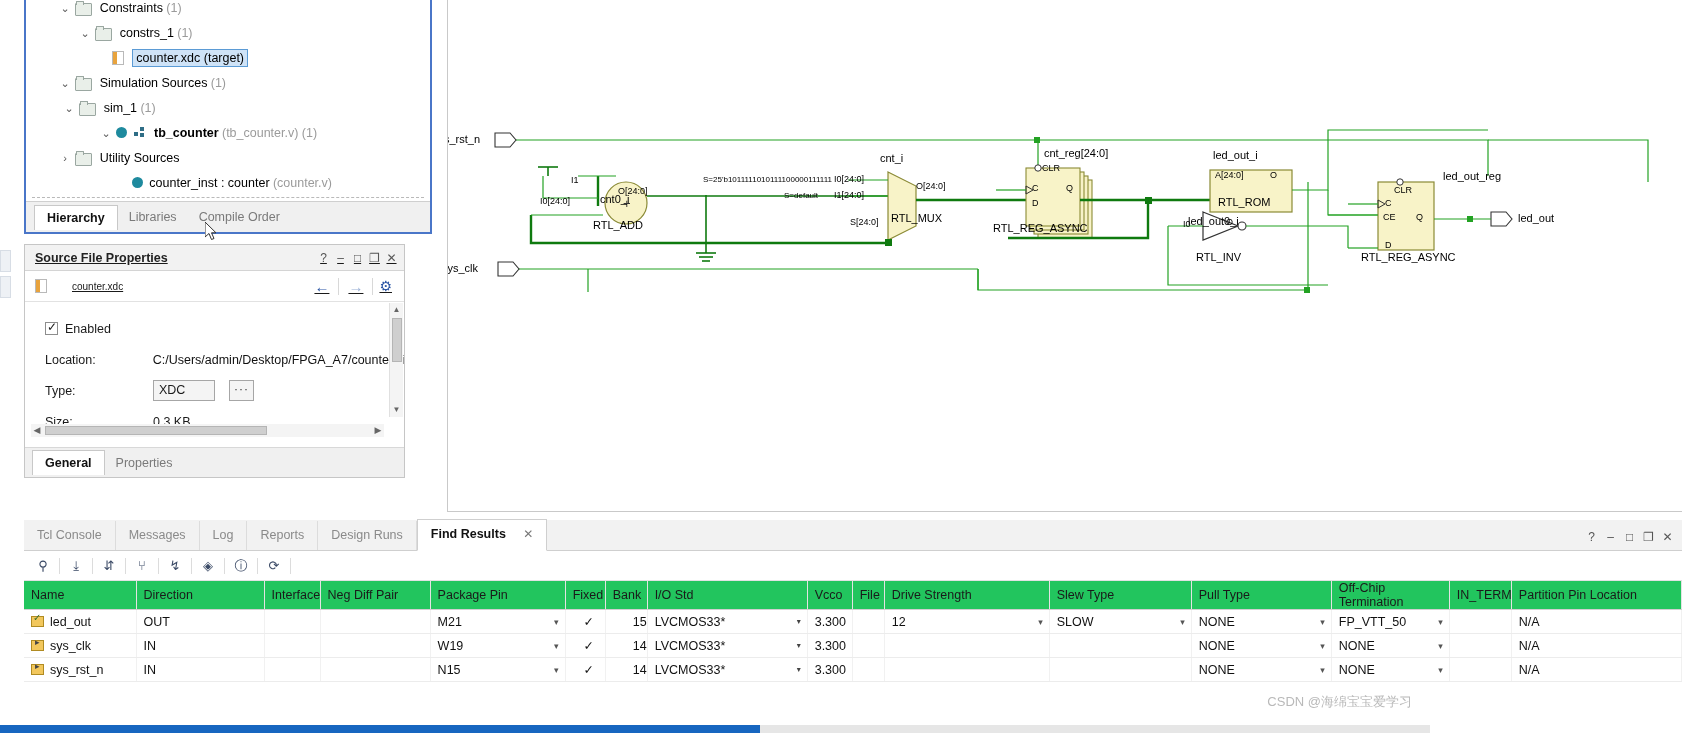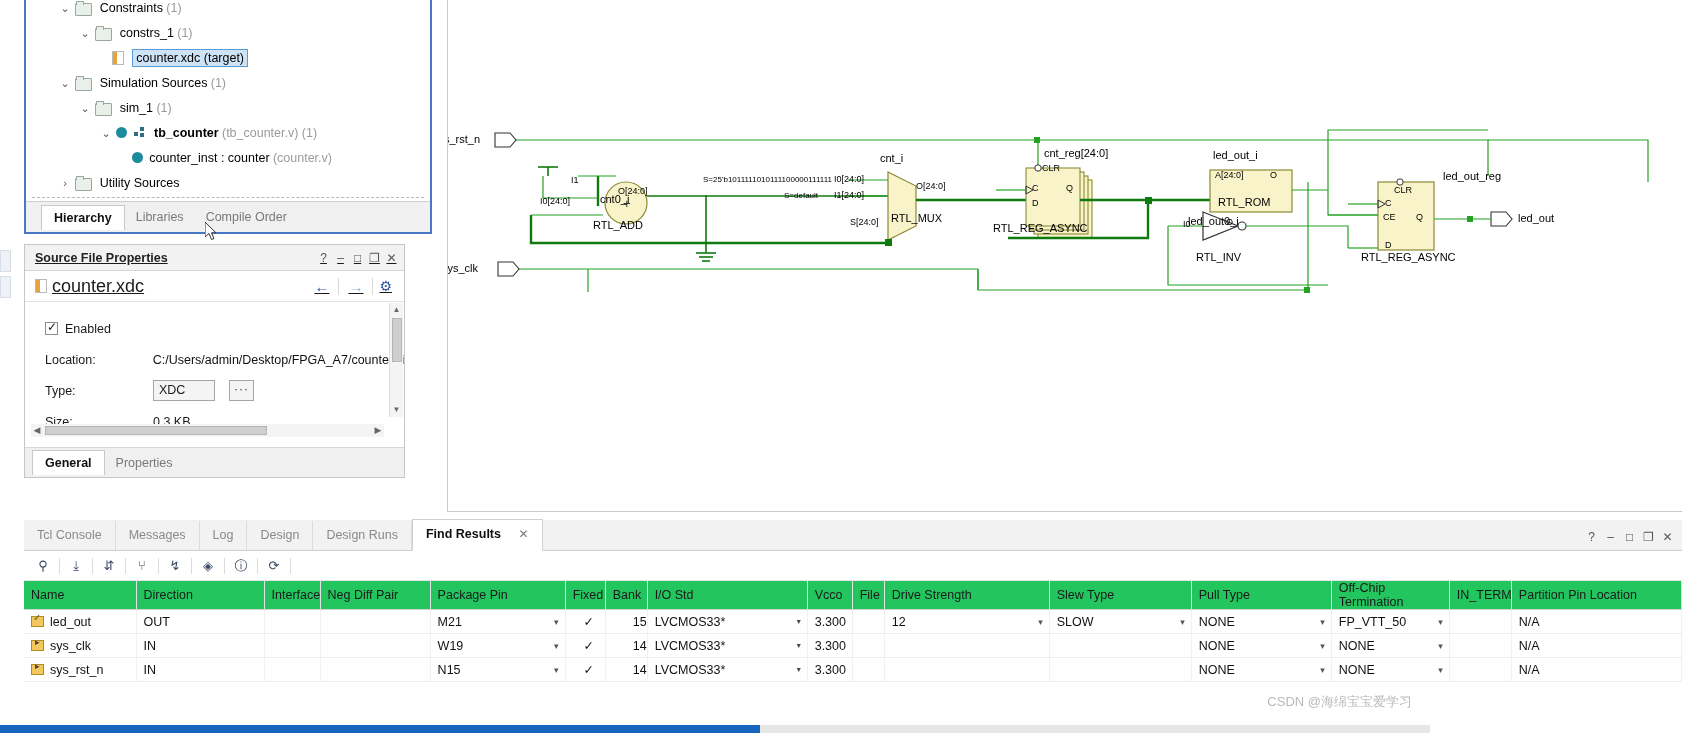--- a/index.html
+++ b/index.html
@@ -31,31 +31,31 @@
   .tname { font-size:12.5px; color:#000; }
   .tname.bold { font-weight:bold; }
   .tdim { color:#9b9b9b; font-size:12.5px; }
   .selbox { background:#cfe3f7; border:1px solid #5b9bd5; padding:1px 3px; }
 
   .dashsep { position:absolute; left:6px; right:6px; bottom:34px; border-top:1px dashed #b9b9b9;}
   .tabs-bar { position:absolute; left:0; right:0; bottom:0; height:31px; background:#f0f0f0;
      border-top:1px solid #cfcfcf; display:flex; align-items:center; }
   .tb { padding:4px 11px; font-size:12.5px; color:#7a7a7a; }
   .tb.active { color:#111; font-weight:bold; background:#ffffff; border:1px solid #c8c8c8; border-bottom:none;
-     margin-left:15px; padding:5px 12px; }
+     margin-left:8px; padding:5px 12px; }
 
   
   .sfp { position:absolute; left:24px; top:244px; width:381px; height:234px;
      background:#ffffff; border:1px solid #c6c6c6;text-decoration:underline; }
   .sfp-title { height:26px; background:#f2f2f2; border-bottom:1px solid #d4d4d4;
      display:flex; align-items:center; padding:0 4px 0 10px; }
   .sfp-title .ttl { font-weight:bold; font-size:12.5px; color:#222; flex:1;}
   .winbtn { width:17px; text-align:center; color:#555; font-size:12px; cursor:default; }
   .sfp-file { height:31px; border-bottom:1px solid #e2e2e2; display:flex; align-items:center; padding:0 8px 0 10px;}
-  .sfp-file .fn { flex:1; font-size:18px; }
+  .sfp-file .fn { flex:1; font-size:10px;margin-left:20px; }
   .arrowbtn { color:#2a55a5; font-size:15px; padding:0 7px;}
   .arrowbtn.dim { color:#9ab0d6; }
   .vsep { width:1px; height:17px; background:#d8d8d8; margin:0 2px;}
   .gear { color:#2a55a5; font-size:14px; padding:0 4px;}
   .sfp-body { position:absolute; left:0; right:0; top:58px; bottom:36px; padding:10px 0 0 20px;}
   .prow { display:flex; align-items:center; height:31px; font-size:12.5px; }
   .plabel { width:108px; color:#1a1a1a; }
   .cbx { width:13px; height:13px; border:1px solid #8d8d8d; background:#fff; display:inline-block;
       position:relative; margin-right:7px; vertical-align:-2px;}
   .cbx:after{ content:"\2713"; position:absolute; left:1px; top:-3px; font-size:12px; color:#222;}
@@ -152,45 +152,45 @@
         <span class="tname selbox">counter.xdc (target)</span>
       </div>
 
       <div class="trow" style="padding-left:32px">
         <span class="twist">⌄</span>
         <span class="folder"></span>
         <span class="tname">Simulation Sources</span>
         <span class="tdim">(1)</span>
       </div>
 
-      <div class="trow" style="padding-left:52px">
+      <div class="trow" style="padding-left:36px">
         <span class="twist">⌄</span>
         <span class="folder"></span>
         <span class="tname">sim_1</span>
         <span class="tdim">(1)</span>
       </div>
 
       <div class="trow" style="padding-left:73px">
         <span class="twist">⌄</span>
         <span class="bluedot"></span>
         <span class="hiericon"><i></i><i></i><i></i></span>
         <span class="tname bold">tb_counter</span>
         <span class="tdim">(tb_counter.v) (1)</span>
       </div>
 
+      <div class="trow" style="padding-left:32px">
+        <span class="twist">›</span>
+        <span class="folder"></span>
+        <span class="tname">Utility Sources</span>
+      </div>
+
       <div class="trow" style="padding-left:106px">
         <span class="bluedot"></span>
         <span class="tname">counter_inst : counter</span>
         <span class="tdim">(counter.v)</span>
-      </div>
-
-      <div class="trow" style="padding-left:32px">
-        <span class="twist">›</span>
-        <span class="folder"></span>
-        <span class="tname">Utility Sources</span>
       </div>
 
     </div>
 
     <div class="dashsep"></div>
 
     <div class="tabs-bar">
       <span class="tb active">Hierarchy</span>
       <span class="tb">Libraries</span>
       <span class="tb">Compile Order</span>
@@ -429,21 +429,21 @@
     <span class="lbl sm" style="left:937px; top:240px;">D</span>
     <span class="lbl sm" style="left:968px; top:212px;">Q</span>
   </div>
 
   <div class="bottom">
 
     <div class="bt-tabs">
       <span class="bt">Tcl Console</span>
       <span class="bt">Messages</span>
       <span class="bt">Log</span>
-      <span class="bt">Design</span>
+      <span class="bt">Reports</span>
       <span class="bt">Design Runs</span>
       <span class="bt active">
         <span>Find Results</span>
         <span class="x">✕</span>
       </span>
       <span class="bt-right">
         <span class="winbtn">?</span>
         <span class="winbtn">–</span>
         <span class="winbtn">□</span>
         <span class="winbtn">❐</span>

